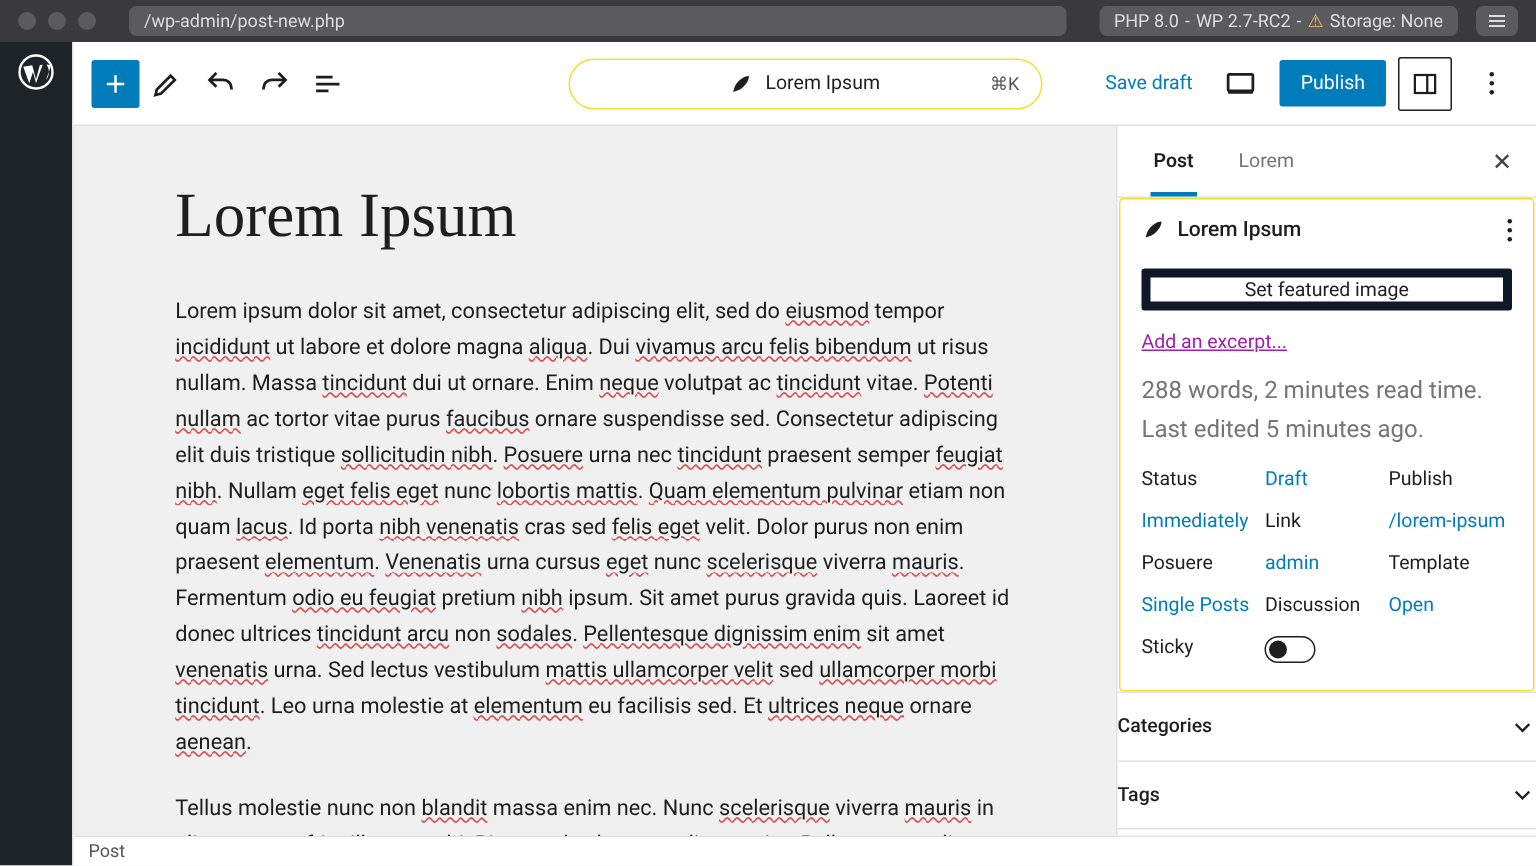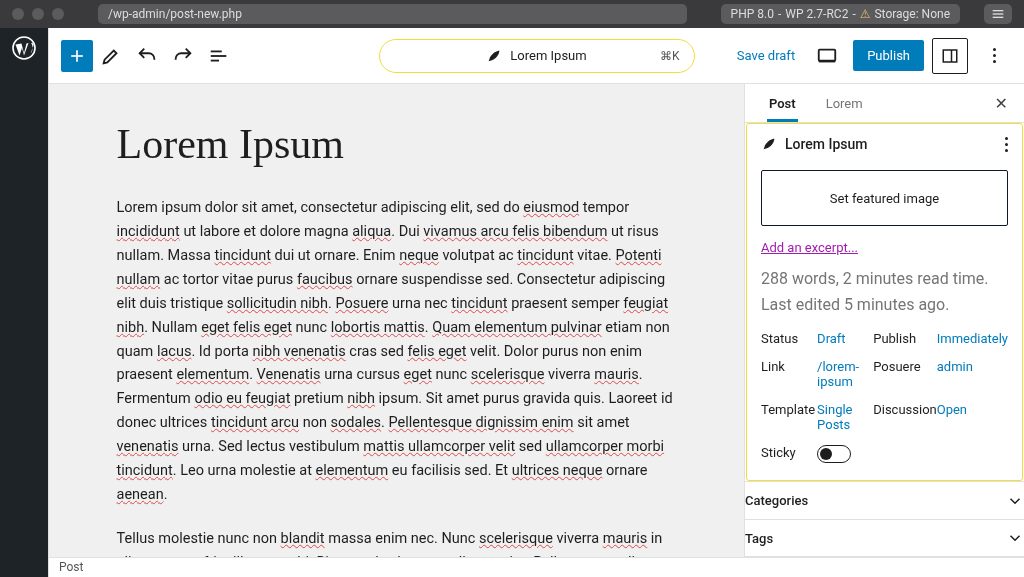--- a/index.html
+++ b/index.html
@@ -1,19 +1,19 @@
 <!DOCTYPE html>
 <html><head>
 <meta charset="utf-8">
 <style>
   * { margin:0; padding:0; box-sizing:border-box; font-family:-apple-system,BlinkMacSystemFont,"Segoe UI",Roboto,sans-serif; }
   body { background:#f0f0f1; font-size:13px; color:#1e1e1e; width:1024px; height:577px; overflow:hidden; display:flex; flex-direction:column; }
 
   
-  .window-chrome { background:#3a3a3d; height:28px; display:flex; align-items:center; padding:0 12px; gap:24px; }
+  .window-chrome { background:#3a3a3d; height:28px; display:flex; align-items:center; padding:0 12px; gap:12px; }
   .traffic-lights { display:flex; gap:8px; }
   .tl { width:12px; height:12px; border-radius:50%; background:#5b5b5e; }
   .address-bar { flex:1; margin:0 10px; background:#5b5b5e; border-radius:5px; height:20px; display:flex; align-items:center; padding:0 10px; color:#ddd; font-size:12px; }
   .info-bar { background:#5b5b5e; border-radius:5px; height:20px; display:flex; align-items:center; padding:0 10px; color:#ddd; font-size:12px; gap:4px; }
   .menu-box { background:#5b5b5e; border-radius:5px; width:28px; height:20px; display:flex; align-items:center; justify-content:center; color:#ddd; }
   .warn { color:#f0c36d; }
 
   .main-row { flex:1; display:flex; min-height:0; }
   .wp-admin-strip { width:48px; background:#1d2327; display:flex; justify-content:center; padding-top:8px; }
   .wp-logo { width:24px; height:24px; color:#fff; }
@@ -48,24 +48,24 @@
   .tabs { height:48px; border-bottom:1px solid #e0e0e0; display:flex; align-items:center; position:relative; padding:0 16px;}
   .tab { padding:0 8px; height:100%; display:flex; align-items:center; font-size:13px; color:#757575; cursor:pointer; position:relative; }
   .tab.active { color:#1e1e1e; font-weight:600;}
   .tab.active::after { content:""; position:absolute; left:6px; right:6px; bottom:0; height:3px; background:#007cba; }
   .close-x { margin-left:auto; cursor:pointer; font-size:16px; color:#444; }
 
   .summary-card { border:1.5px solid #f0e034; border-radius:3px; margin:0 1px; }
   .sum-head { height:40px; display:flex; align-items:center; padding:0 14px; gap:8px; border-bottom:none; }
   .sum-head .title { font-size:14px; font-weight:500; }
   .sum-head .more { margin-left:auto; cursor:pointer; }
-  .featured { margin:6px 14px 14px; border:1px solid #0f172a; border-radius:2px; height:56px; display:flex; align-items:center; justify-content:center; font-size:13px; cursor:pointer; }
+  .featured { margin:6px 14px 14px; border:6px solid #0f172a; border-radius:2px; height:28px; display:flex; align-items:center; justify-content:center; font-size:13px; cursor:pointer; }
   .add-excerpt { margin:0 14px 12px; color:#a21caf; text-decoration:underline; font-size:13px; cursor:pointer; }
   .meta-text { margin:0 14px 2px; font-size:16px; color:#757575; line-height:1.5; }
-  .meta-table { margin:14px 14px 14px; display:grid; grid-template-columns:1fr 1fr 1fr 1fr; row-gap:13px; font-size:13px; }
+  .meta-table { margin:14px 14px 14px; display:grid; grid-template-columns:1fr 1fr 1fr; row-gap:13px; font-size:13px; }
   .meta-k { color:#1e1e1e; }
   .meta-v { color:#007cba; cursor:pointer; }
   .meta-v.toggle { color:#1e1e1e; cursor:default;}
   .toggle-pill { width:34px; height:18px; border-radius:9px; border:1px solid #1e1e1e; background:#fff; position:relative; display:inline-block; }
   .toggle-pill::after { content:""; position:absolute; left:2px; top:2px; width:12px; height:12px; border-radius:50%; background:#1e1e1e; }
 
   .accordion { height:46px; border-top:1px solid #e0e0e0; display:flex; align-items:center; padding:0 0; cursor:pointer; font-size:13px; font-weight:500;}
   .accordion .chev { margin-left:auto; }
 
   .status-bar { height:20px; background:#fff; border-top:1px solid #e0e0e0; font-size:12px; padding:2px 10px; color:#555; }

